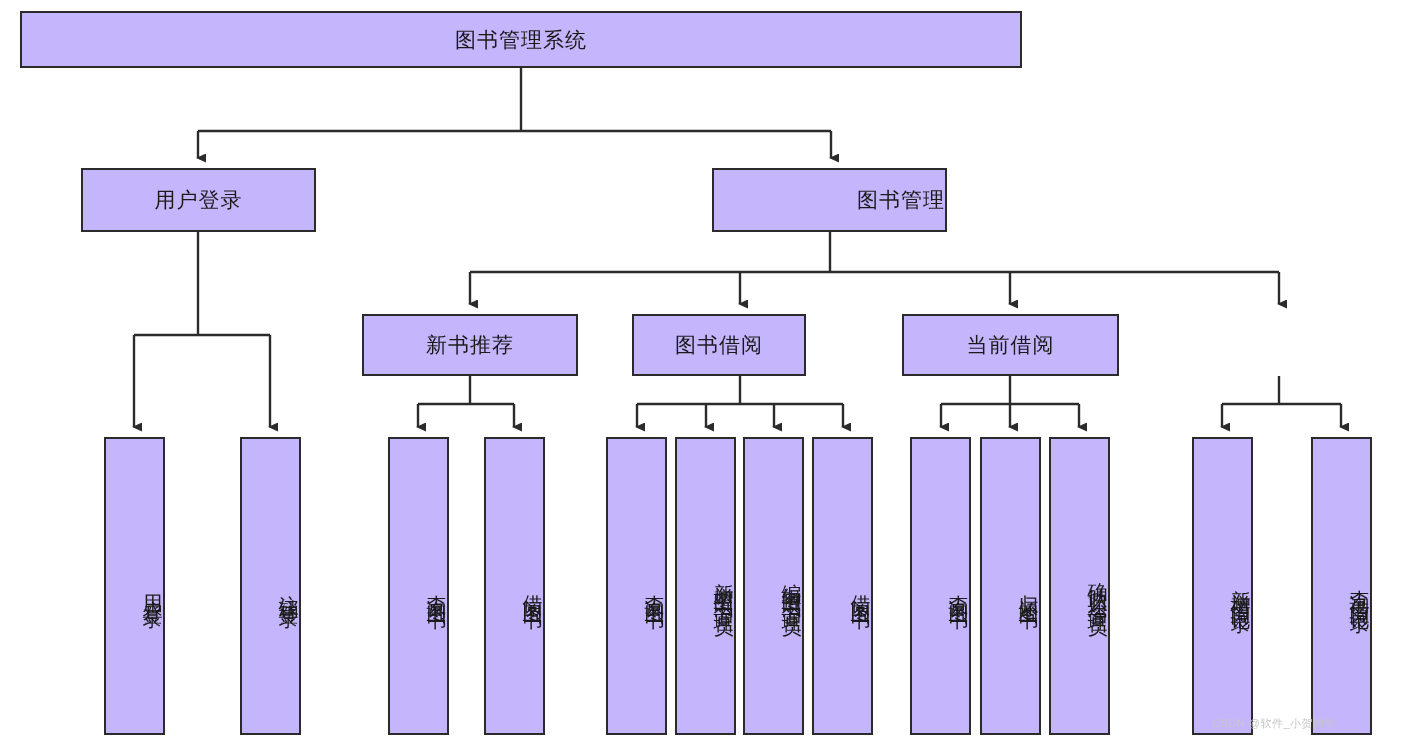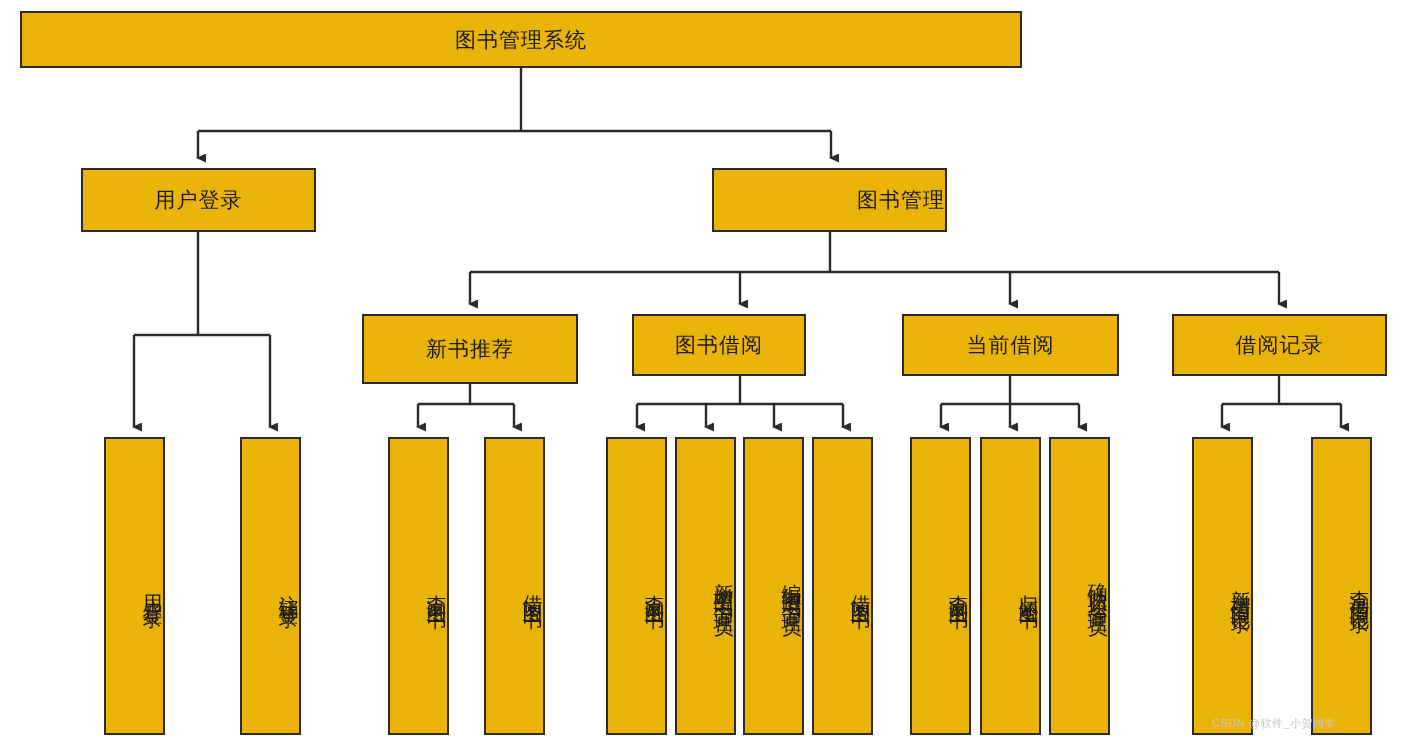--- a/index.html
+++ b/index.html
@@ -7,21 +7,21 @@
     width:1405px;height:747px;
     background:#ffffff;
     font-family:"Liberation Sans","DejaVu Sans",sans-serif;
     overflow:hidden;
   }
   #stage{position:relative;width:1405px;height:747px;}
   #wires{position:absolute;left:0;top:0;width:1405px;height:747px;}
   .node{
     position:absolute;
     box-sizing:border-box;
-    background:#eab308;
+    background:#c4b5fd;
     border:2px solid #2b2b2b;
     display:flex;align-items:center;justify-content:center;
     color:#1a1a1a;
   }
   .node.h{ font-size:21px; letter-spacing:1px; }
   .node.v{
     writing-mode:vertical-rl;
     text-orientation:upright;
     font-size:20px;
     letter-spacing:5px;
@@ -99,31 +99,28 @@
     <span>图书管理系统</span>
   </div>
 
   <div class="node h" style="left:81px;top:168px;width:235px;height:64px;">
     <span>用户登录</span>
   </div>
   <div class="node h" style="left:712px;top:168px;width:235px;height:64px;justify-content:flex-end;">
     <span>图书管理</span>
   </div>
 
-  <div class="node h" style="left:362px;top:314px;width:216px;height:70px;">
+  <div class="node h" style="left:362px;top:314px;width:216px;height:62px;">
     <span>新书推荐</span>
   </div>
   <div class="node h" style="left:632px;top:314px;width:174px;height:62px;">
     <span>图书借阅</span>
   </div>
   <div class="node h" style="left:902px;top:314px;width:217px;height:62px;">
     <span>当前借阅</span>
-  </div>
-  <div class="node h" style="left:1172px;top:314px;width:215px;height:62px;">
-    <span>借阅记录</span>
   </div>
 
   <div class="node v" style="left:104px;top:437px;width:61px;height:298px;">
     <span>用户登录</span>
   </div>
   <div class="node v" style="left:240px;top:437px;width:61px;height:298px;">
     <span>注销登录</span>
   </div>
 
   <div class="node v" style="left:388px;top:437px;width:61px;height:298px;">

